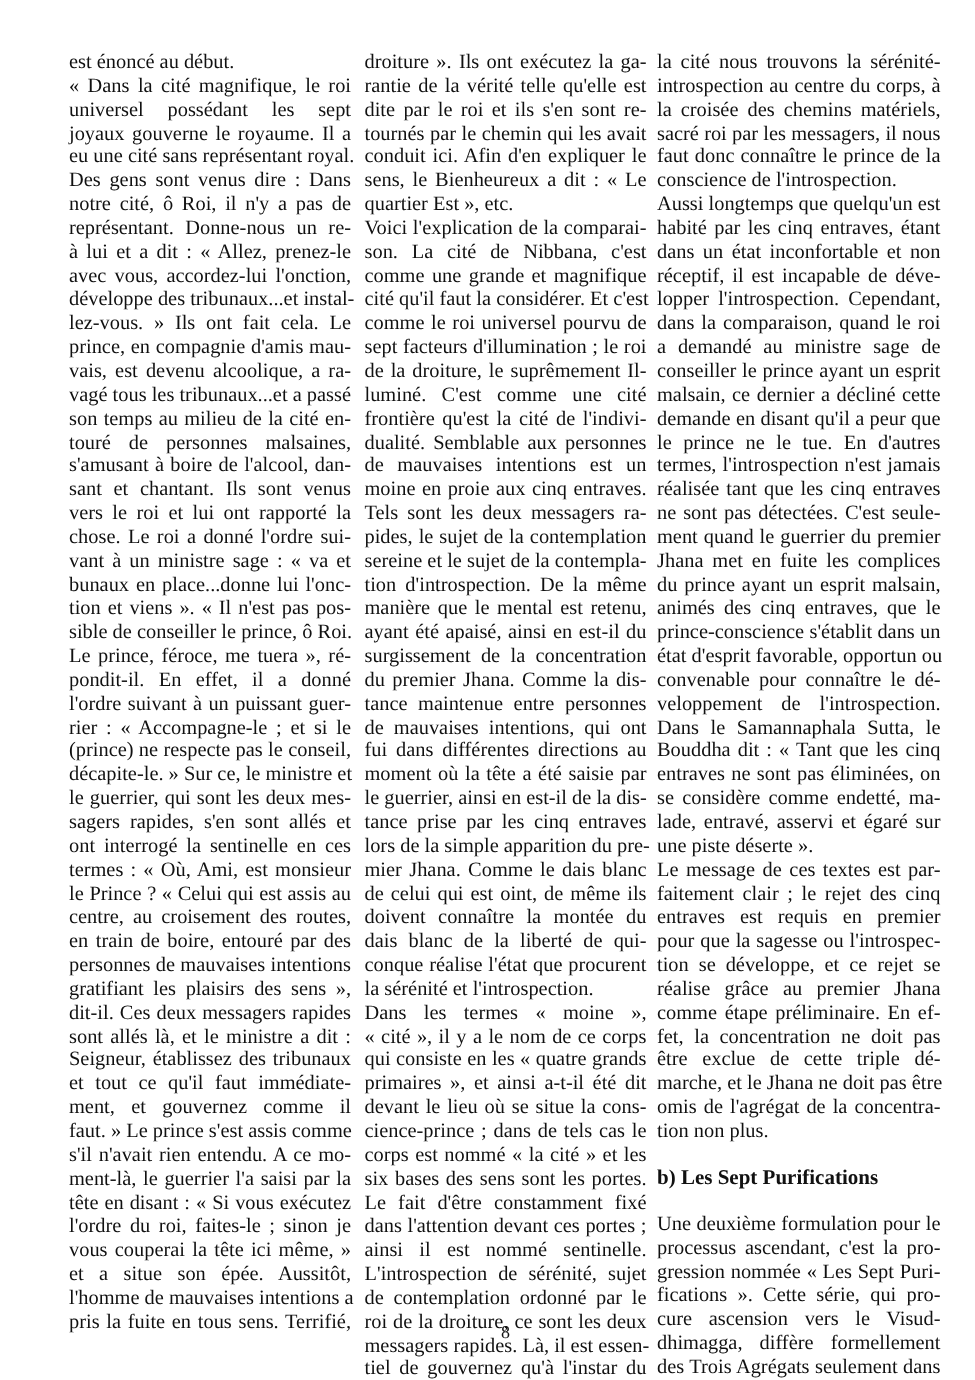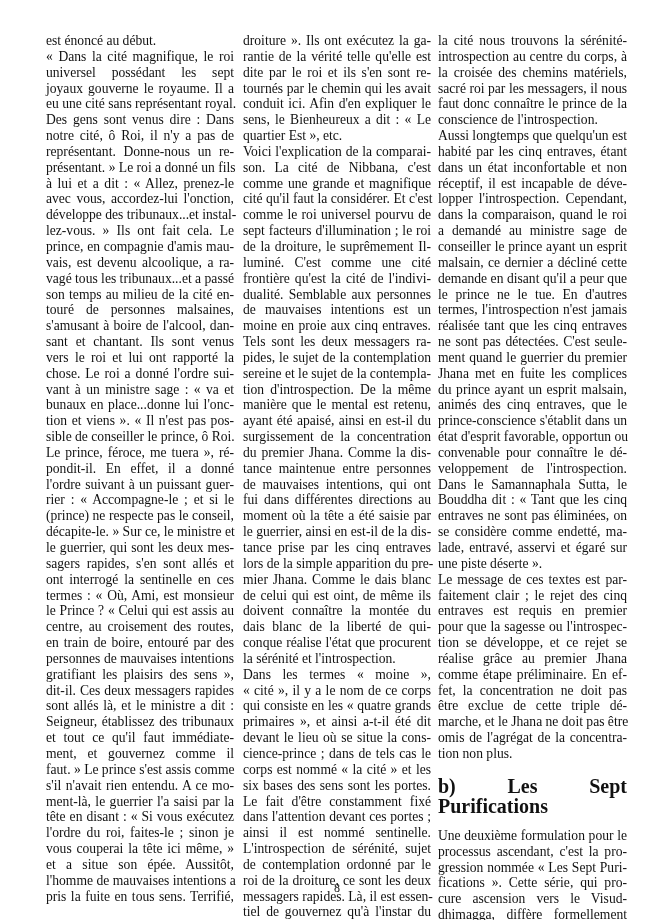--- a/index.html
+++ b/index.html
@@ -15,21 +15,21 @@
     text-align: justify;
     hyphens: none;
   }
   .col1 { left: 34px; width: 188px; }
   .col2 { left: 231px; width: 188px; }
   .col3 { left: 426px; width: 189px; }
   .col p { margin: 0; text-align-last: left; }
   .ln { display: block; text-align: justify; text-align-last: justify; white-space: nowrap; }
   .ln.last { text-align-last: left; }
   .heading {
-    font-weight: bold; font-size: 20px; line-height: 20px;
+    font-weight: bold; font-size: 14px; line-height: 20px;
     margin: 14px 0 12px 0; text-align-last: left;
   }
   .page-number {
     position: absolute; left: 0; width: 650px; top: 881px;
     text-align: center; font-size: 12px;
     font-family: "Liberation Serif", "DejaVu Serif", serif;
   }
 </style>
 </head>
 <body>
@@ -40,21 +40,20 @@
         <span class="ln last">est énoncé au début.</span>
       </p>
       <p>
         <span class="ln">« Dans la cité magnifique, le roi</span>
         <span class="ln">universel possédant les sept</span>
         <span class="ln">joyaux gouverne le royaume. Il a</span>
         <span class="ln">eu une cité sans représentant royal.</span>
         <span class="ln">Des gens sont venus dire : Dans</span>
         <span class="ln">notre cité, ô Roi, il n'y a pas de</span>
         <span class="ln">représentant. Donne-nous un re-</span>
-        <span class="ln">présentant. » Le roi a donné un fils</span>
         <span class="ln">à lui et a dit : « Allez, prenez-le</span>
         <span class="ln">avec vous, accordez-lui l'onction,</span>
         <span class="ln">développe des tribunaux...et instal-</span>
         <span class="ln">lez-vous. » Ils ont fait cela. Le</span>
         <span class="ln">prince, en compagnie d'amis mau-</span>
         <span class="ln">vais, est devenu alcoolique, a ra-</span>
         <span class="ln">vagé tous les tribunaux...et a passé</span>
         <span class="ln">son temps au milieu de la cité en-</span>
         <span class="ln">touré de personnes malsaines,</span>
         <span class="ln">s'amusant à boire de l'alcool, dan-</span>

